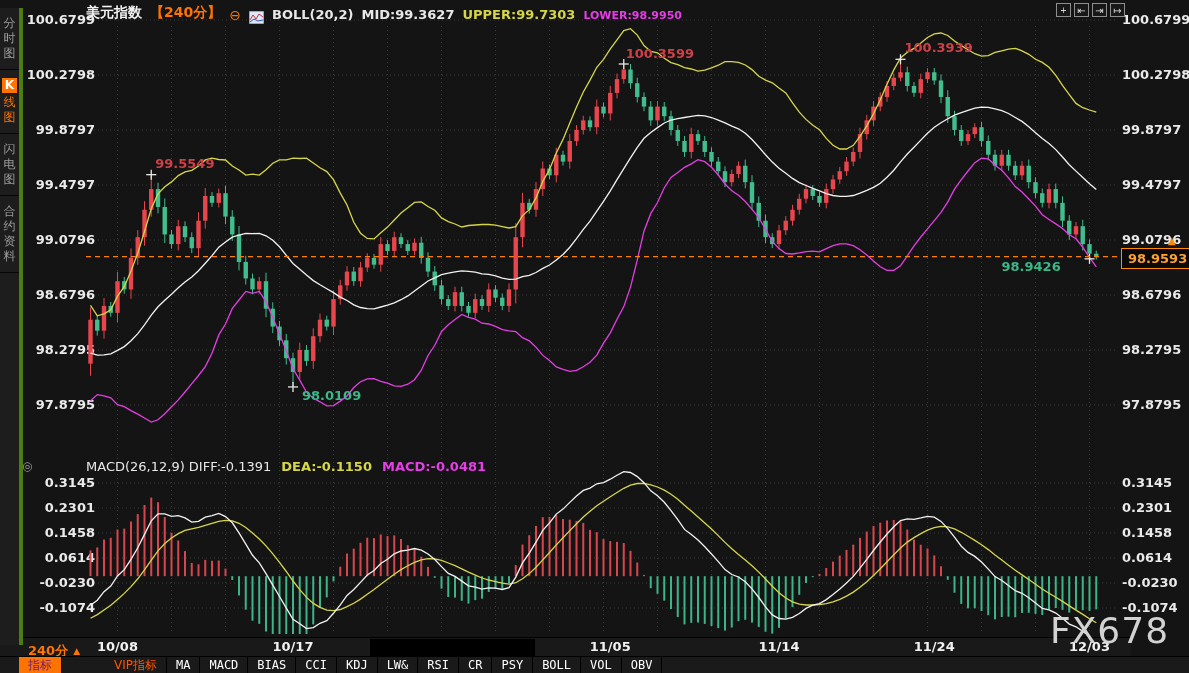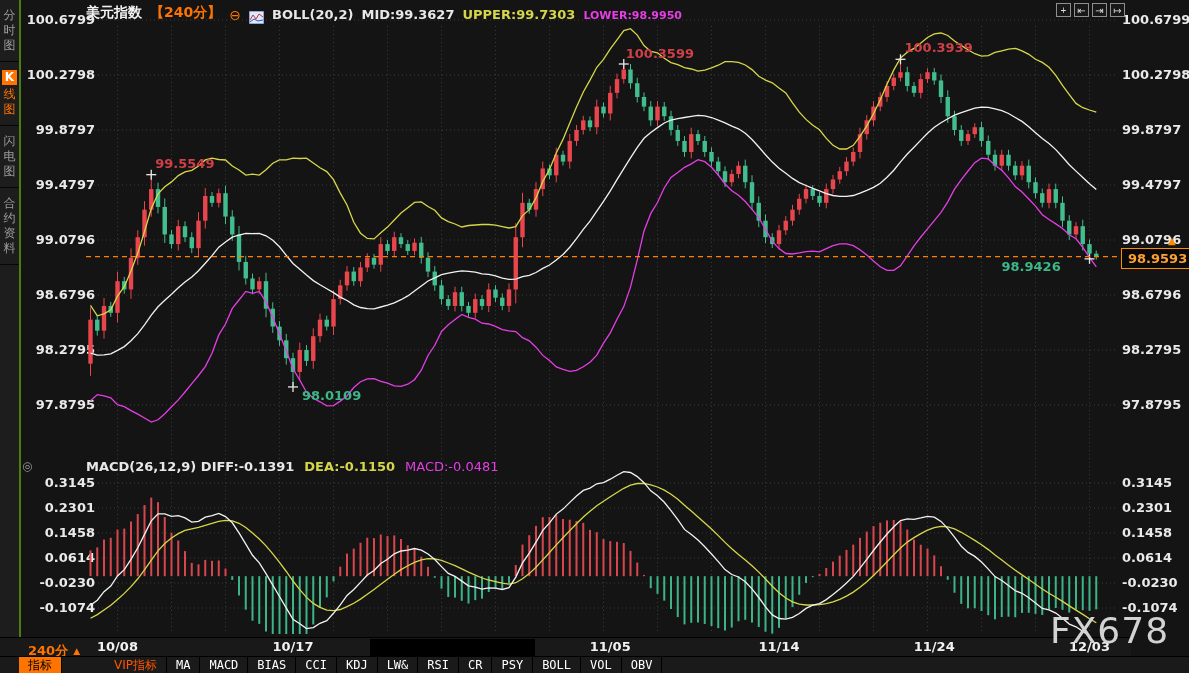--- a/index.html
+++ b/index.html
@@ -1,21 +1,21 @@
 <!DOCTYPE html>
 <html><head>
 <meta charset="utf-8">
 <style>
   html,body{margin:0;padding:0;background:#000;}
   .app{position:relative;width:1189px;height:673px;background:#141414;overflow:hidden;
        font-family:"DejaVu Sans",sans-serif;}
   svg#chart-svg{position:absolute;left:0;top:0;z-index:2;}
   
-  .sidebar{position:absolute;left:0;top:0;width:19px;height:637px;background:#1d1d1d;
-           border-right:2px solid #4d7c0f;z-index:5;}
+  .sidebar{position:absolute;left:0;top:8px;width:19px;height:637px;background:#1d1d1d;
+           border-right:4px solid #4d7c0f;z-index:5;}
   .side-tab{width:19px;padding:8px 0;border-bottom:1px solid #060606;color:#9c9c9c;
             font-size:12px;line-height:15px;text-align:center;word-break:break-all;cursor:pointer;}
   .side-tab.active{color:#ff7300;}
   .k-badge{display:block;width:15px;height:15px;margin:0 auto 2px;background:#ff7300;color:#fff;
            font-weight:bold;font-size:12px;line-height:15px;}
   .k-rest{display:block;width:15px;margin:0 auto;word-break:break-all;color:#ff7300;}
   
   .header-bar{position:absolute;left:86px;top:4px;display:flex;align-items:flex-end;gap:8px;z-index:5;white-space:nowrap;}
   .t-title{color:#f2f2f2;font-weight:700;font-size:14px;}
   .t-interval{color:#ff7300;font-weight:700;font-size:14px;}
@@ -23,43 +23,43 @@
   .t-chart-icon{display:inline-block;width:15px;height:13px;}
   .t-boll,.t-mid{color:#e8e8e8;font-size:13px;font-weight:600;}
   .t-upper{color:#d6d64a;font-size:13px;font-weight:600;}
   .t-lower{color:#e43ee4;font-size:11px;font-weight:600;}
   
   .topright{position:absolute;left:1056px;top:3px;display:flex;gap:3px;z-index:5;}
   .tr-btn{width:15px;height:14px;background:#181818;border:1px solid #8f8f8f;color:#ddd;
           font-size:10px;line-height:13px;text-align:center;padding:0;cursor:pointer;}
   
   .macd-header{position:absolute;left:86px;top:459px;display:flex;gap:10px;z-index:5;white-space:nowrap;}
-  .mh-w{color:#e8e8e8;font-size:13px;font-weight:700;}
+  .mh-w{color:#e8e8e8;font-size:13px;font-weight:400;}
   .mh-y{color:#d6d64a;font-size:13px;font-weight:600;}
-  .mh-m{color:#e43ee4;font-size:13px;font-weight:400;}
+  .mh-m{color:#e43ee4;font-size:13px;font-weight:700;}
   .macd-pane-icon{position:absolute;left:22px;top:459px;color:#9a9a9a;font-size:12px;z-index:5;cursor:pointer;}
   
   .price-arrow{position:absolute;left:1168px;top:235px;color:#ff8c00;font-size:10px;z-index:6;}
   .price-tag{position:absolute;left:1121px;top:248px;border:1px solid #ff8c00;background:#0a0a0a;
              color:#ffa030;font-size:13px;font-weight:700;padding:2px 6px;z-index:6;}
   
   .time-row{position:absolute;left:0;top:637px;width:1131px;height:19px;background:#191919;
             border-top:1px solid #000;z-index:1;}
   .interval-quick{position:absolute;left:28px;top:2px;cursor:pointer;white-space:nowrap;}
   .interval-quick b{color:#ff7300;font-size:13px;}
   .interval-quick i{color:#ff7300;font-style:normal;font-size:9px;margin-left:5px;vertical-align:1px;}
   .scroll-thumb{position:absolute;left:370px;top:1px;width:165px;height:17px;background:#000;cursor:grab;}
   
   .toolbar-bg{position:absolute;left:0;top:656px;width:1189px;height:17px;background:#1a1a1a;
               border-top:1px solid #000;z-index:3;}
   .toolbar{position:absolute;left:19px;top:657px;display:flex;z-index:4;}
   .tb-item{padding:0 9px;border-right:1px solid #000;color:#ffffff;height:16px;line-height:16px;
            font-family:"DejaVu Sans Mono",monospace;font-size:12px;cursor:pointer;white-space:nowrap;}
   .tb-item.cn{font-family:"DejaVu Sans",sans-serif;}
-  .tb-active{background:#ff7300;color:#000000;}
+  .tb-active{background:#ff7300;color:#701a75;}
   .tb-white{color:#fff;margin-top:16px;}
   .tb-vip{color:#ff5500;text-align:center;}
   .watermark{position:absolute;left:1050px;top:610px;color:#d2d2d2;font-size:36px;z-index:7;
              letter-spacing:1px;font-family:"DejaVu Sans",sans-serif;}
 </style>
 </head>
 <body>
 
 <div class="app">
 

